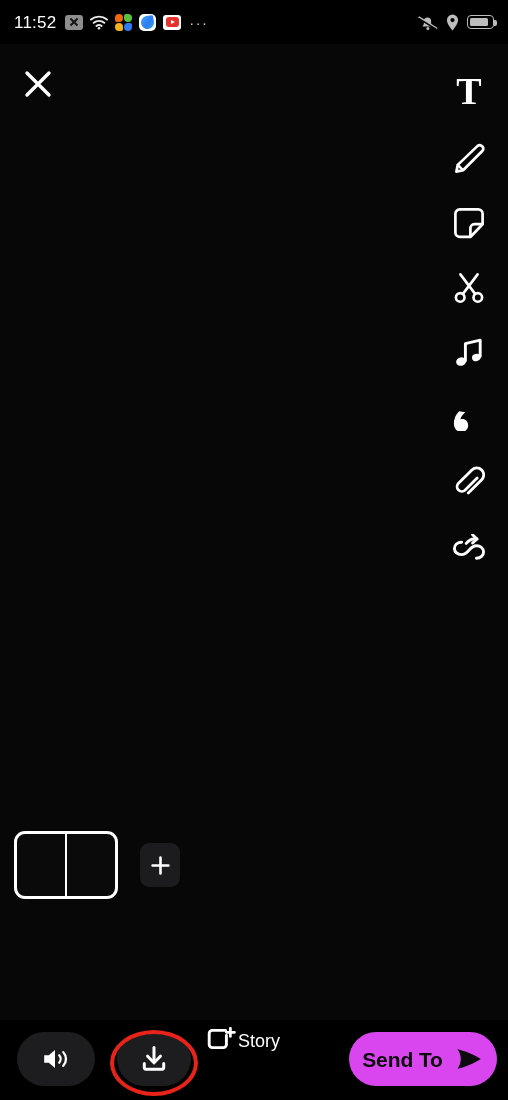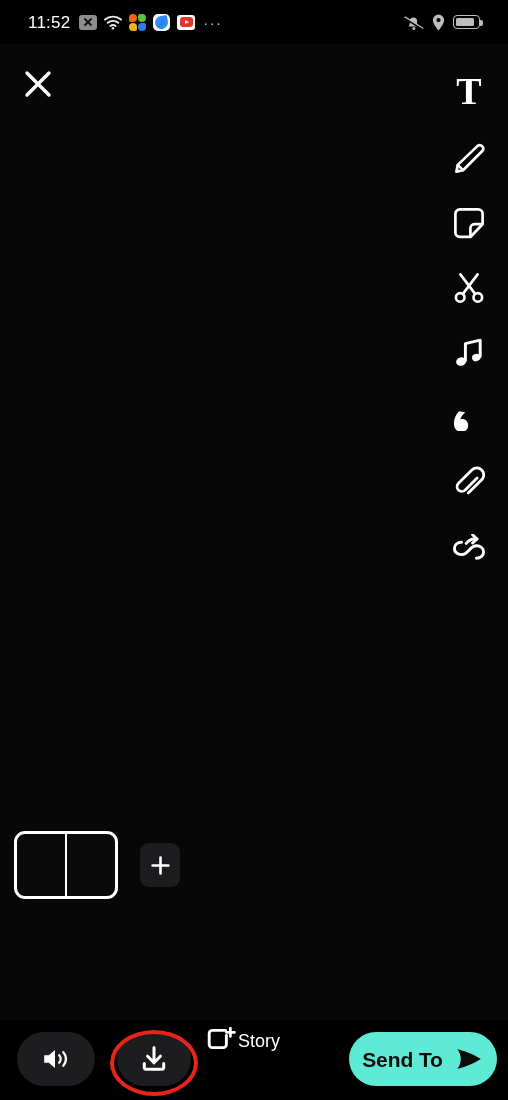--- a/index.html
+++ b/index.html
@@ -22,21 +22,21 @@
   
   #status-bar {
     position: absolute;
     top: 0; left: 0;
     width: 508px;
     height: 44px;
     background: #000;
     display: flex;
     align-items: center;
     justify-content: space-between;
-    padding: 0 28px;
+    padding: 0 14px;
     box-sizing: border-box;
     z-index: 40;
   }
   .sb-left {
     display: flex;
     align-items: center;
     gap: 7px;
   }
   .sb-clock {
     color: #fff;
@@ -295,21 +295,21 @@
   #story-label {
     color: #ffffff;
     font-size: 18px;
     line-height: 1.1;
   }
   #send-to-button {
     position: absolute;
     right: 11px; top: 12px;
     width: 148px; height: 54px;
     border-radius: 27px;
-    background: #5eead4;
+    background: #d946ef;
     display: flex;
     align-items: center;
     justify-content: center;
     gap: 11px;
     cursor: pointer;
   }
   #send-to-label {
     color: #0b0b0b;
     font-size: 21px;
     font-weight: 700;

